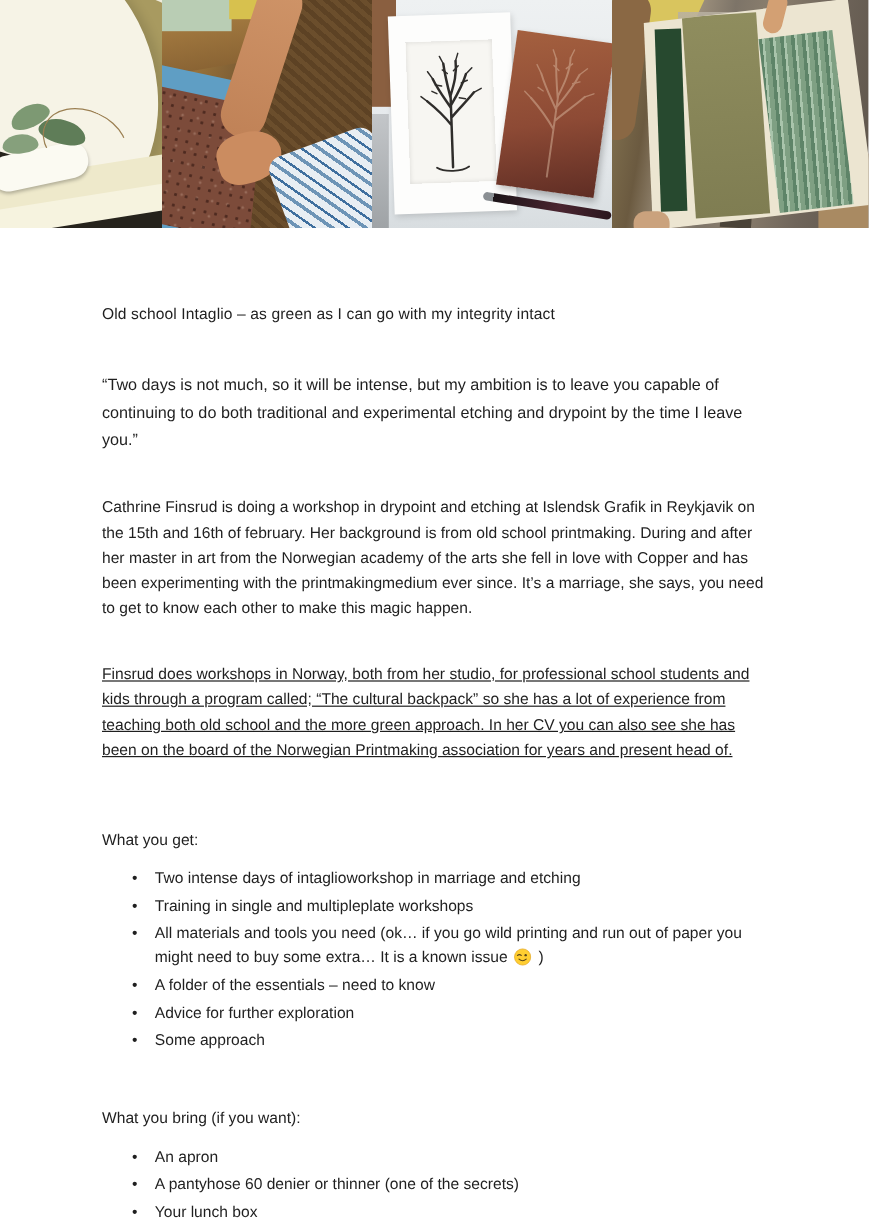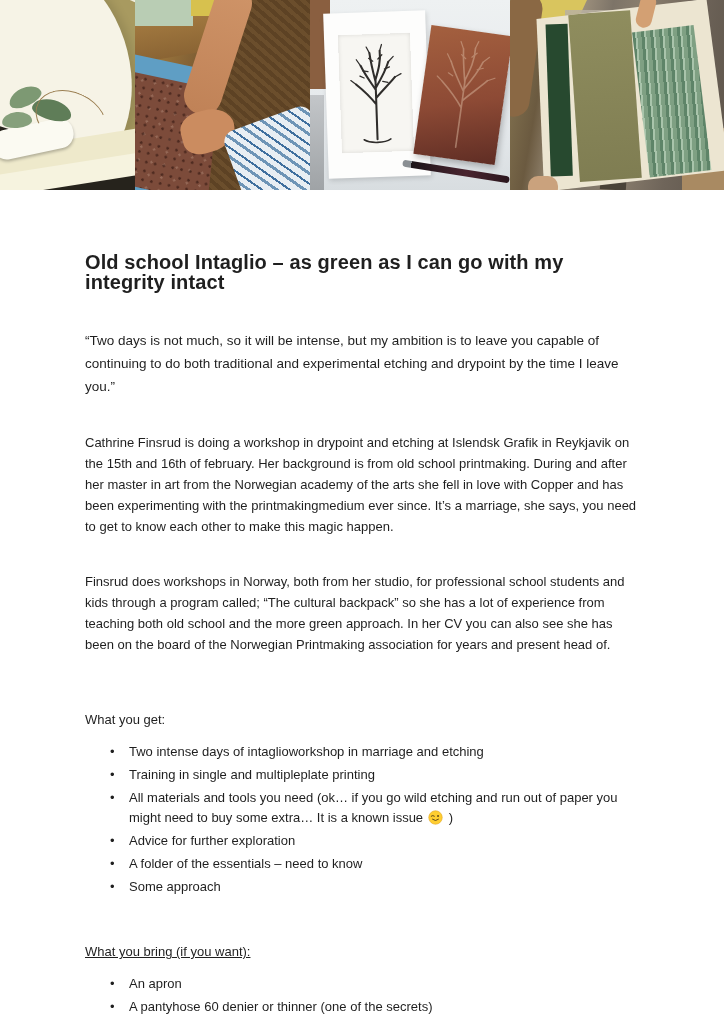--- a/index.html
+++ b/index.html
@@ -73,26 +73,26 @@
             box-shadow:-3px 2px 6px rgba(0,0,0,.3);clip-path:polygon(4% 3%,96% 0,100% 97%,0 100%);}
   .p4-band-dark{left:12px;top:12px;width:22px;height:152px;background:#27492f;transform:rotate(3deg);}
   .p4-band-olive{left:38px;top:4px;width:62px;height:168px;background:linear-gradient(#8f8d5e,#7f7d52);transform:rotate(1deg);}
   .p4-band-sage{left:104px;top:26px;width:62px;height:146px;transform:rotate(-2deg);
                 background:repeating-linear-gradient(92deg,#5e8468 0 3px,#a9c4ab 3px 5px,#7fa083 5px 9px);}
   .p4-finger-top{left:128px;top:-6px;width:16px;height:34px;background:#d3a073;border-radius:8px;transform:rotate(14deg);}
   .p4-finger-bottom{left:18px;bottom:-8px;width:30px;height:22px;background:#caa27d;border-radius:10px;}
 
   
   .content{padding:0 84px 0 85px;}
-  .title{margin:62px 0 0;font-size:20px;font-weight:700;letter-spacing:.1px;line-height:20px;}
+  .title{margin:62px 0 0;font-size:13px;font-weight:400;letter-spacing:.1px;line-height:20px;}
   .quote{margin:37px 0 0;font-size:13.5px;line-height:23px;}
   .bodyp{margin:34px 0 0;font-size:13px;line-height:21px;}
-  .bodyp.second{}
+  .bodyp.second{text-decoration:underline;}
   .section{margin:56px 0 0;font-size:13px;line-height:18px;}
-  .section.second{margin-top:47px;text-decoration:underline;}
+  .section.second{margin-top:47px;}
   ul.bullets{margin:13px 0 0;padding:0;list-style:none;}
   ul.bullets li{position:relative;padding-left:44px;font-size:13px;line-height:19.5px;margin-bottom:3.5px;}
   ul.bullets li::before{content:"•";position:absolute;left:25px;top:0;}
   .wink{vertical-align:-3px;margin:0 2px 0 5px;}
 </style>
 </head>
 <body>
 
 <div class="page">
 
@@ -166,29 +166,29 @@
   </div>
 
   <div class="content">
     <h1 class="title">Old school Intaglio – as green as I can go with my integrity intact</h1>
     <p class="quote">“Two days is not much, so it will be intense, but my ambition is to leave you capable of continuing to do both traditional and experimental etching and drypoint by the time I leave you.”</p>
     <p class="bodyp">Cathrine Finsrud is doing a workshop in drypoint and etching at Islendsk Grafik in Reykjavik on the 15th and 16th of february. Her background is from old school printmaking. During and after her master in art from the Norwegian academy of the arts she fell in love with Copper and has been experimenting with the printmakingmedium ever since. It’s a marriage, she says, you need to get to know each other to make this magic happen.</p>
     <p class="bodyp second">Finsrud does workshops in Norway, both from her studio, for professional school students and kids through a program called; “The cultural backpack” so she has a lot of experience from teaching both old school and the more green approach. In her CV you can also see she has been on the board of the Norwegian Printmaking association for years and present head of.</p>
     <p class="section">What you get:</p>
     <ul class="bullets">
         <li><span>Two intense days of intaglioworkshop in marriage and etching</span></li>
-        <li><span>Training in single and multipleplate printing</span></li>
-        <li><span>All materials and tools you need (ok… if you go wild etching and run out of paper you might need to buy some extra… It is a known issue</span><svg class="wink" width="15" height="15" viewBox="0 0 20 20">
+        <li><span>Training in single and multipleplate workshops</span></li>
+        <li><span>All materials and tools you need (ok… if you go wild printing and run out of paper you might need to buy some extra… It is a known issue</span><svg class="wink" width="15" height="15" viewBox="0 0 20 20">
             <circle cx="10" cy="10" r="9" fill="#ffce31" stroke="#e3a724" stroke-width="0.8"></circle>
             <circle cx="13.4" cy="8" r="1.3" fill="#5a4419"></circle>
             <path d="M4.3 8.2 q2.1 -1.9 4.2 0" stroke="#5a4419" stroke-width="1.3" fill="none" stroke-linecap="round"></path>
             <path d="M6 12.4 q4 3.5 8 0" stroke="#5a4419" stroke-width="1.3" fill="none" stroke-linecap="round"></path>
           </svg><span> )</span></li>
+        <li><span>A folder of the essentials – need to know</span></li>
         <li><span>Advice for further exploration</span></li>
-        <li><span>A folder of the essentials – need to know</span></li>
         <li><span>Some approach</span></li>
       </ul>
     <p class="section second">What you bring (if you want):</p>
     <ul class="bullets">
         <li><span>An apron</span></li>
         <li><span>A pantyhose 60 denier or thinner (one of the secrets)</span></li>
         <li><span>Your lunch box</span></li>
       </ul>
   </div>
 

